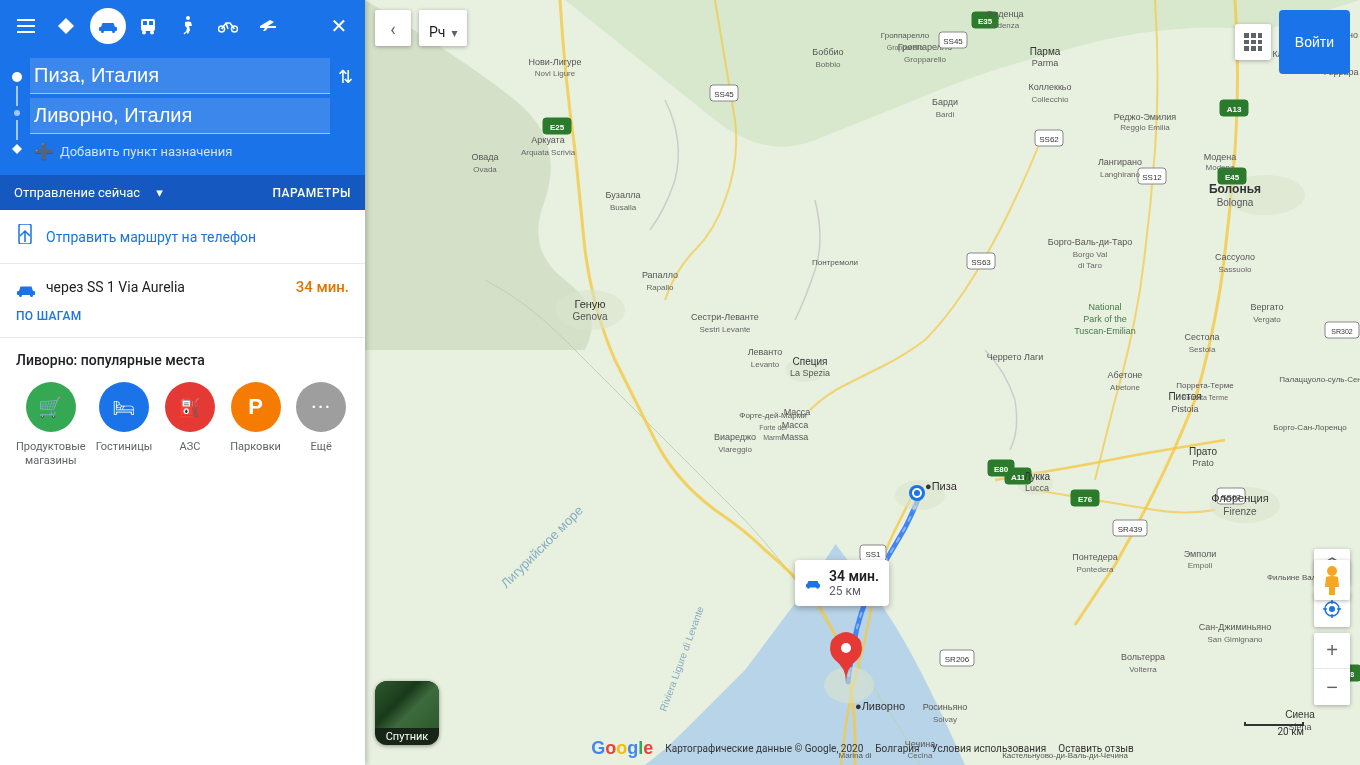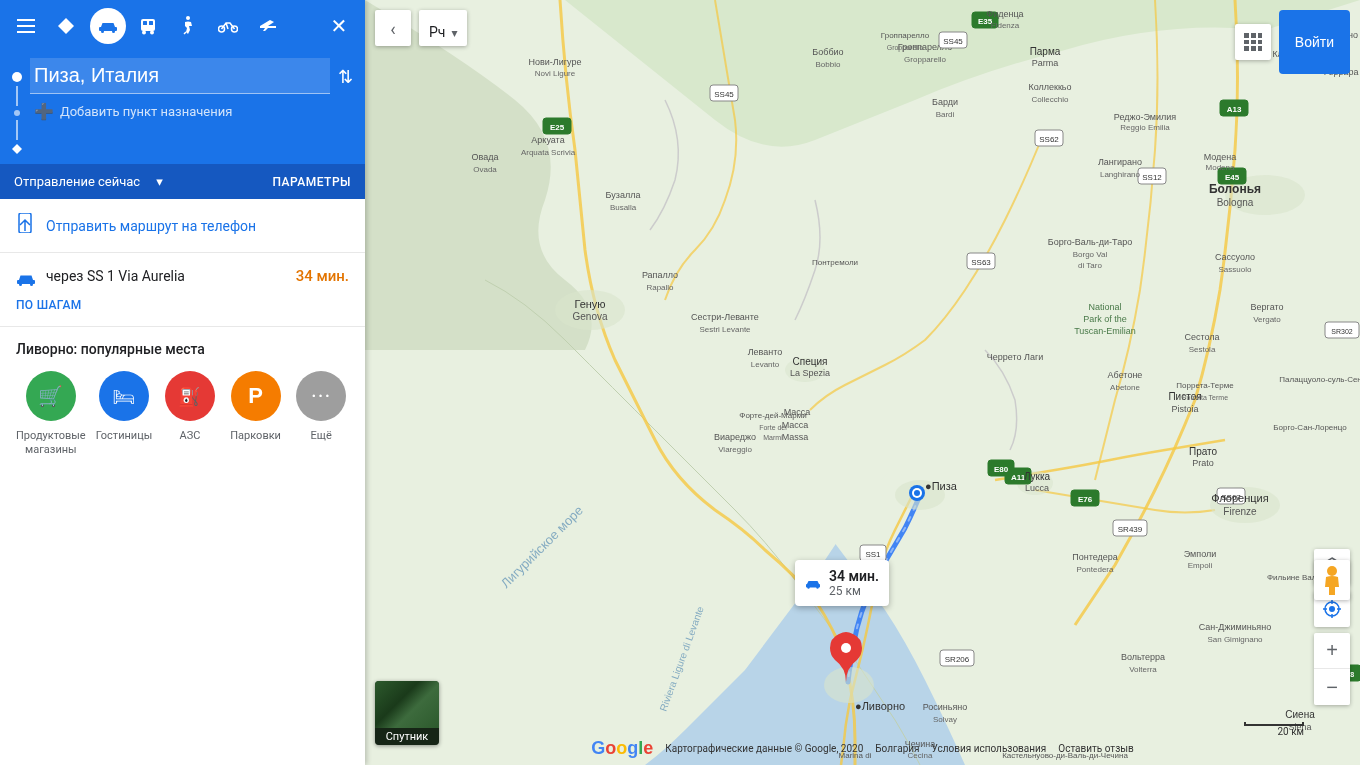--- a/index.html
+++ b/index.html
@@ -376,21 +376,21 @@
       font-size: 12px;
     }
 
     
     .satellite-btn {
       position: absolute;
       bottom: 20px;
       left: 10px;
       width: 64px;
       height: 64px;
-      border-radius: 4px;
+      border-radius: 12px;
       overflow: hidden;
       box-shadow: 0 1px 4px rgba(0,0,0,0.4);
       cursor: pointer;
       z-index: 5;
       background: #2d4a2d;
       display: flex;
       flex-direction: column;
       align-items: center;
       justify-content: flex-end;
     }
@@ -556,20 +556,21 @@
   <div class="route-inputs">
     <div class="route-dots">
       <div class="dot-start"></div>
       <div class="dot-line"></div>
       <div class="dot-middle"></div>
       <div class="dot-line"></div>
       <div class="dot-end" style="background:#fff; border-radius:0; width:10px; height:10px; background:linear-gradient(#fff,#fff); clip-path:polygon(50% 0%, 100% 50%, 50% 100%, 0% 50%);"></div>
     </div>
     <div class="route-fields">
       <input class="route-input" type="text" placeholder="Откуда" value="Пиза, Италия" style="">
+      <input class="route-input" type="text" placeholder="Куда" value="Ливорно, Италия" style="">
       <div class="add-destination">
         <span style="font-size:16px;">➕</span>
         <span>Добавить пункт назначения</span>
       </div>
     </div>
     <div class="swap-btn">⇅</div>
   </div>
 
   <div class="departure-bar">
     <div class="departure-text">

